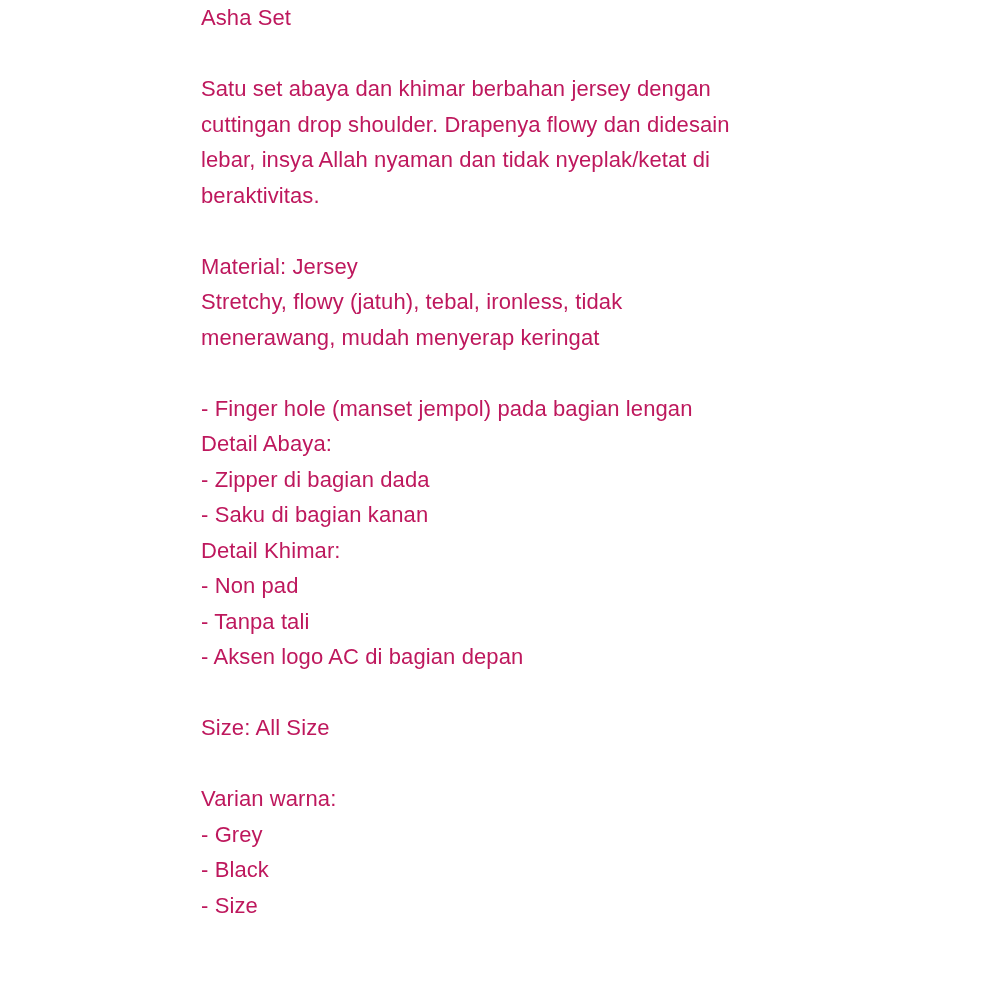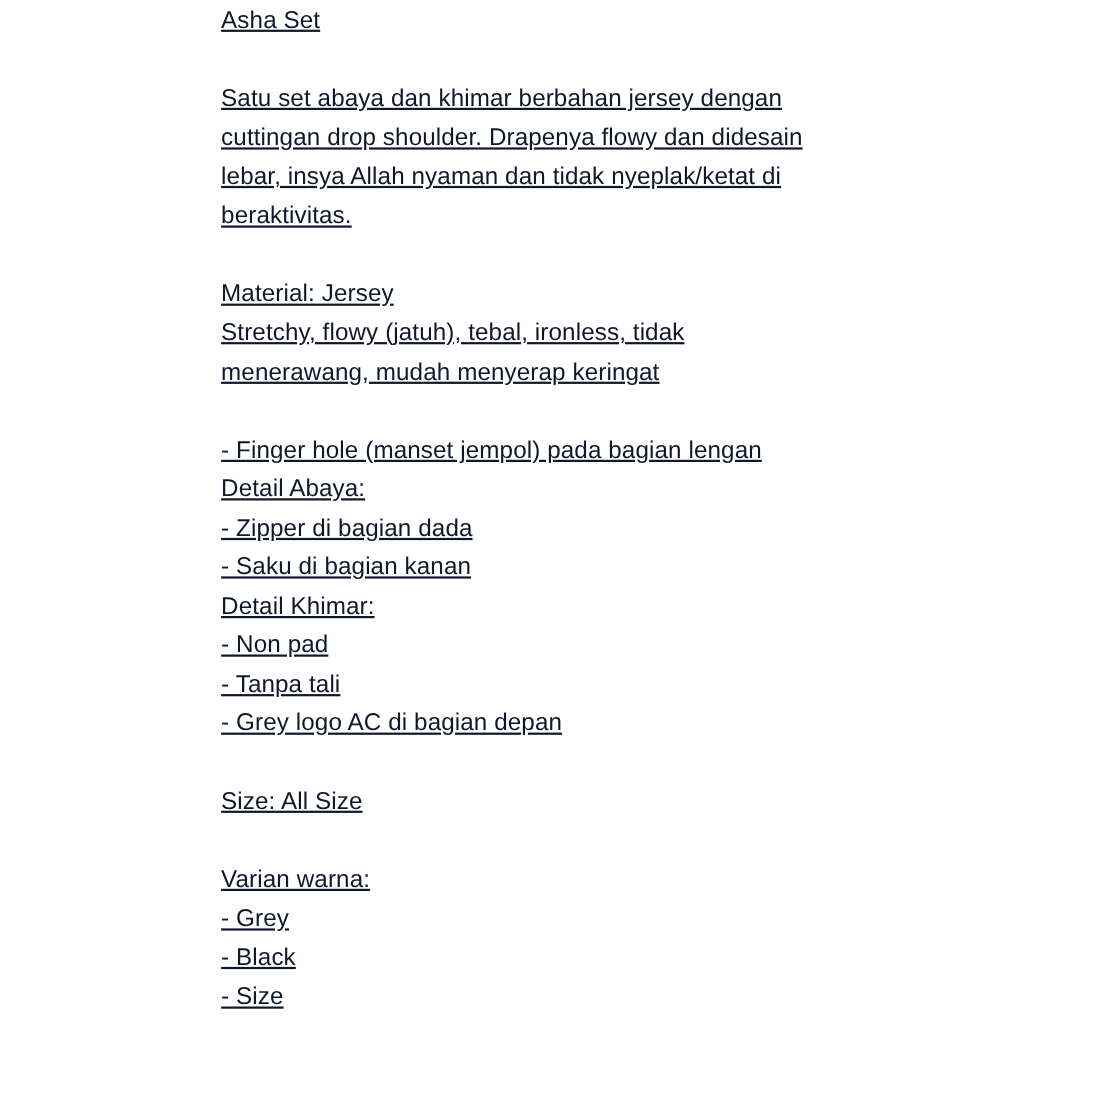--- a/index.html
+++ b/index.html
@@ -30,40 +30,40 @@
     height: 35.5px;
     line-height: 35.5px;
     white-space: pre;
     font-weight: 400;
   }
 </style>
 </head>
 <body style="background: rgb(255, 255, 255);">
 
 <div class="page">
-  <div class="doc" style="color: #0f172a; text-decoration: underline;">
+  <div class="doc" style="color: #be185d;">
       <div class="line">Asha Set</div>
       <div class="line"></div>
       <div class="line">Satu set abaya dan khimar berbahan jersey dengan</div>
       <div class="line">cuttingan drop shoulder. Drapenya flowy dan didesain</div>
       <div class="line">lebar, insya Allah nyaman dan tidak nyeplak/ketat di</div>
       <div class="line">beraktivitas.</div>
       <div class="line"></div>
       <div class="line">Material: Jersey</div>
       <div class="line">Stretchy, flowy (jatuh), tebal, ironless, tidak</div>
       <div class="line">menerawang, mudah menyerap keringat</div>
       <div class="line"></div>
       <div class="line">- Finger hole (manset jempol) pada bagian lengan</div>
       <div class="line">Detail Abaya:</div>
       <div class="line">- Zipper di bagian dada</div>
       <div class="line">- Saku di bagian kanan</div>
       <div class="line">Detail Khimar:</div>
       <div class="line">- Non pad</div>
       <div class="line">- Tanpa tali</div>
-      <div class="line">- Grey logo AC di bagian depan</div>
+      <div class="line">- Aksen logo AC di bagian depan</div>
       <div class="line"></div>
       <div class="line">Size: All Size</div>
       <div class="line"></div>
       <div class="line">Varian warna:</div>
       <div class="line">- Grey</div>
       <div class="line">- Black</div>
       <div class="line">- Size</div>
     </div>
 </div>
 

